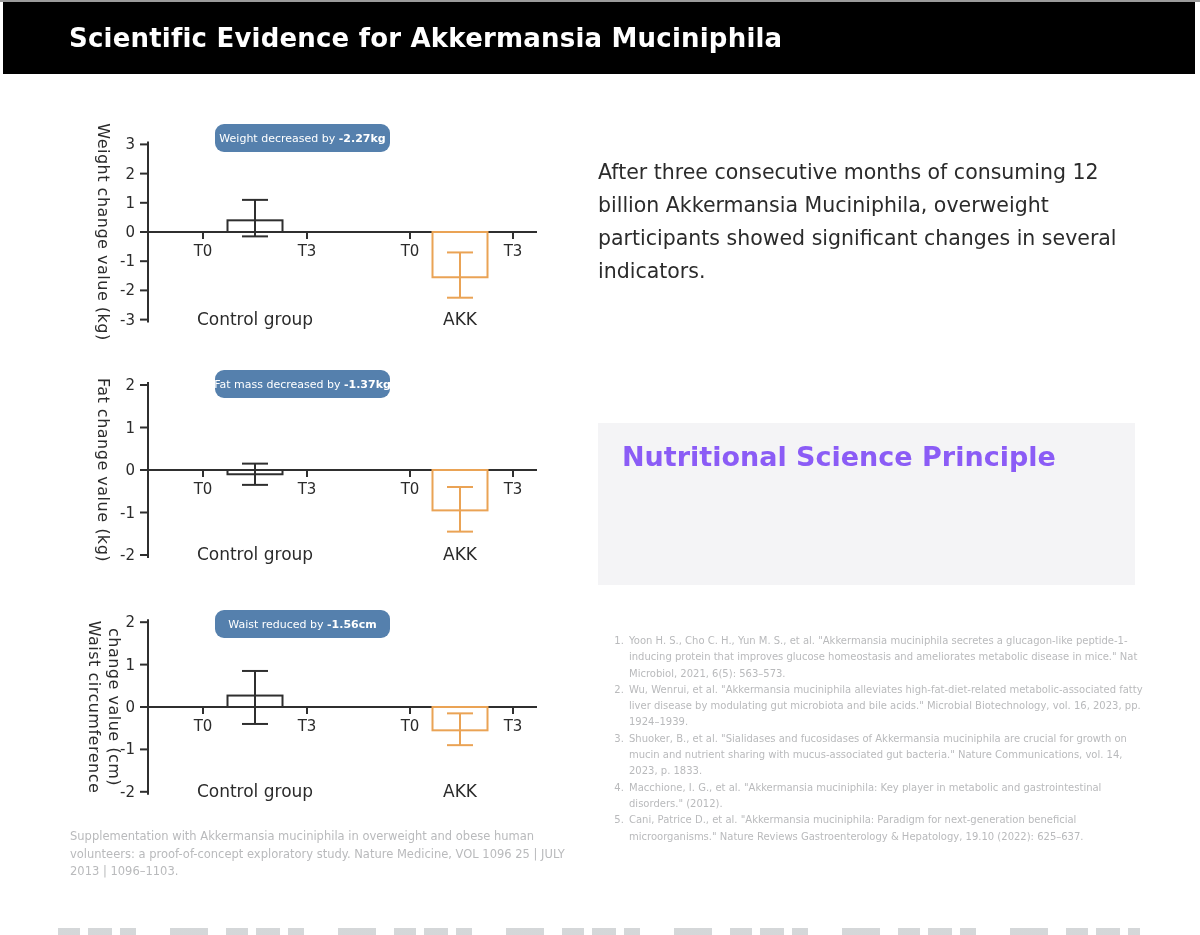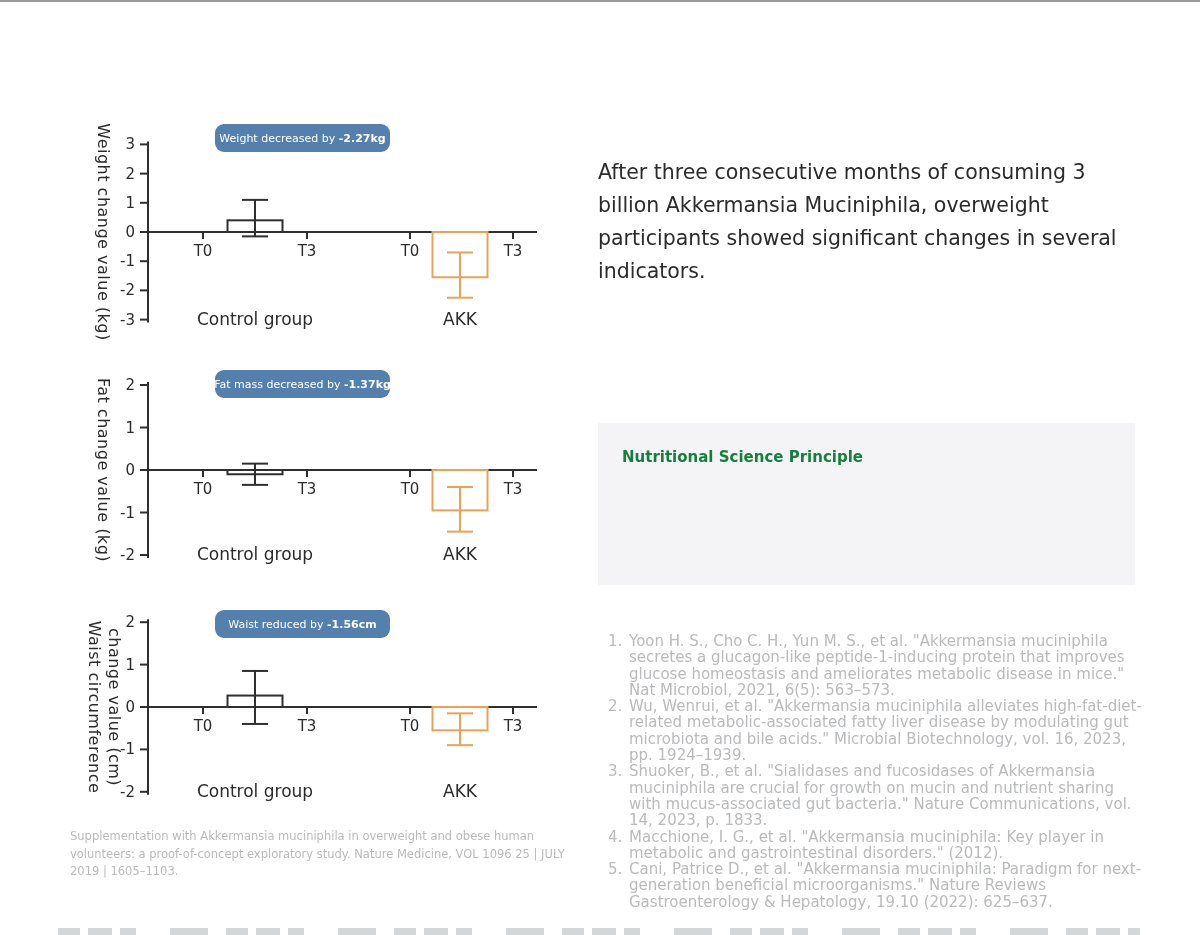--- a/index.html
+++ b/index.html
@@ -19,35 +19,38 @@
   .glab{font-size:17px;}
   .ylab{font-size:16px;letter-spacing:.5px;}
   .badge-txt{font-size:11px;fill:#ffffff;}
   .badge-val{font-weight:bold;}
   .source-note{position:absolute;left:70px;top:828px;width:505px;font-size:11.5px;
                line-height:17.5px;color:#b9babc;}
   .intro{position:absolute;left:598px;top:156px;width:545px;font-size:20.5px;
          line-height:33px;color:#2b2b2b;}
   .principle{position:absolute;left:598px;top:423px;width:537px;height:162px;
              background:#f4f4f6;box-sizing:border-box;padding:20px 28px 0 24px;}
-  .principle h2{margin:0;font-size:15px;font-weight:800;color:#15803d;line-height:28px;}
+  .principle h2{margin:0;font-size:27px;font-weight:800;color:#8b5cf6;line-height:28px;}
   .principle p{margin:37px 0 0 0;font-size:13.5px;line-height:17px;color:#333;width:490px;}
   .refs{position:absolute;left:610px;top:633px;width:533px;}
-  .refs ol{margin:0;padding:0 0 0 17px;font-size:15px;line-height:16.3px;color:#b9babc;}
+  .refs ol{margin:0;padding:0 0 0 17px;font-size:10px;line-height:16.3px;color:#b9babc;}
   .refs li{margin:0;padding-left:2px;}
   .bottom-strip{position:absolute;left:58px;right:60px;bottom:0;height:7px;opacity:.85;
     background:repeating-linear-gradient(90deg,#cdd0d2 0 22px,#fff 22px 30px,#cdd0d2 30px 54px,
                #fff 54px 62px,#cdd0d2 62px 78px,#fff 78px 112px,#cdd0d2 112px 150px,#fff 150px 168px);}
 </style>
 </head>
 <body>
 
 <div id="page">
   <div class="top-edge"></div>
 
+  <div class="header">
+    <h1>Scientific Evidence for Akkermansia Muciniphila</h1>
+  </div>
 
   <svg id="chart-weight" class="chart" viewBox="0 0 490 240" width="490" height="240">
       <line x1="83" y1="29.400000000000006" x2="83" y2="210.6" stroke="#2f2f2f" stroke-width="2"></line>
       <line x1="75" y1="32.400000000000006" x2="83" y2="32.400000000000006" stroke="#2f2f2f" stroke-width="2"></line>
       <text x="70" y="37.400000000000006" text-anchor="end" class="tick">3</text>
       <line x1="75" y1="61.6" x2="83" y2="61.6" stroke="#2f2f2f" stroke-width="2"></line>
       <text x="70" y="66.6" text-anchor="end" class="tick">2</text>
       <line x1="75" y1="90.8" x2="83" y2="90.8" stroke="#2f2f2f" stroke-width="2"></line>
       <text x="70" y="95.8" text-anchor="end" class="tick">1</text>
       <line x1="75" y1="120" x2="83" y2="120" stroke="#2f2f2f" stroke-width="2"></line>
@@ -146,23 +149,23 @@
       <text x="448" y="133" text-anchor="middle" class="xlab">T3</text>
       <rect x="367.5" y="109" width="55" height="23.32" fill="#ffffff" fill-opacity="0" stroke="#eaa355" stroke-width="2"></rect>
       <line x1="395" y1="115.36" x2="395" y2="147.16" stroke="#eaa355" stroke-width="2"></line>
       <line x1="382" y1="115.36" x2="408" y2="115.36" stroke="#eaa355" stroke-width="2"></line>
       <line x1="382" y1="147.16" x2="408" y2="147.16" stroke="#eaa355" stroke-width="2"></line>
       <text x="395" y="198.8" text-anchor="middle" class="glab">AKK</text>
       <rect x="150" y="12" width="175" height="28" rx="9" fill="#5580ad"></rect>
       <text x="237.5" y="30" text-anchor="middle" class="badge-txt"><tspan>Waist reduced by </tspan><tspan class="badge-val">-1.56cm</tspan></text>
     </svg>
 
-  <div class="source-note">Supplementation with Akkermansia muciniphila in overweight and obese human volunteers: a proof-of-concept exploratory study. Nature Medicine, VOL 1096 25 | JULY 2019 | 1605–1103.</div>
+  <div class="source-note">Supplementation with Akkermansia muciniphila in overweight and obese human volunteers: a proof-of-concept exploratory study. Nature Medicine, VOL 1096 25 | JULY 2013 | 1096–1103.</div>
 
-  <div class="intro">After three consecutive months of consuming 3 billion Akkermansia Muciniphila, overweight participants showed significant changes in several indicators.</div>
+  <div class="intro">After three consecutive months of consuming 12 billion Akkermansia Muciniphila, overweight participants showed significant changes in several indicators.</div>
 
   <div class="principle">
     <h2>Nutritional Science Principle</h2>
   </div>
 
   <div class="refs">
     <ol id="refs-ol">
         <li>Yoon H. S., Cho C. H., Yun M. S., et al. "Akkermansia muciniphila secretes a glucagon-like peptide-1-inducing protein that improves glucose homeostasis and ameliorates metabolic disease in mice." Nat Microbiol, 2021, 6(5): 563–573.</li>
         <li>Wu, Wenrui, et al. "Akkermansia muciniphila alleviates high-fat-diet-related metabolic-associated fatty liver disease by modulating gut microbiota and bile acids." Microbial Biotechnology, vol. 16, 2023, pp. 1924–1939.</li>
         <li>Shuoker, B., et al. "Sialidases and fucosidases of Akkermansia muciniphila are crucial for growth on mucin and nutrient sharing with mucus-associated gut bacteria." Nature Communications, vol. 14, 2023, p. 1833.</li>

